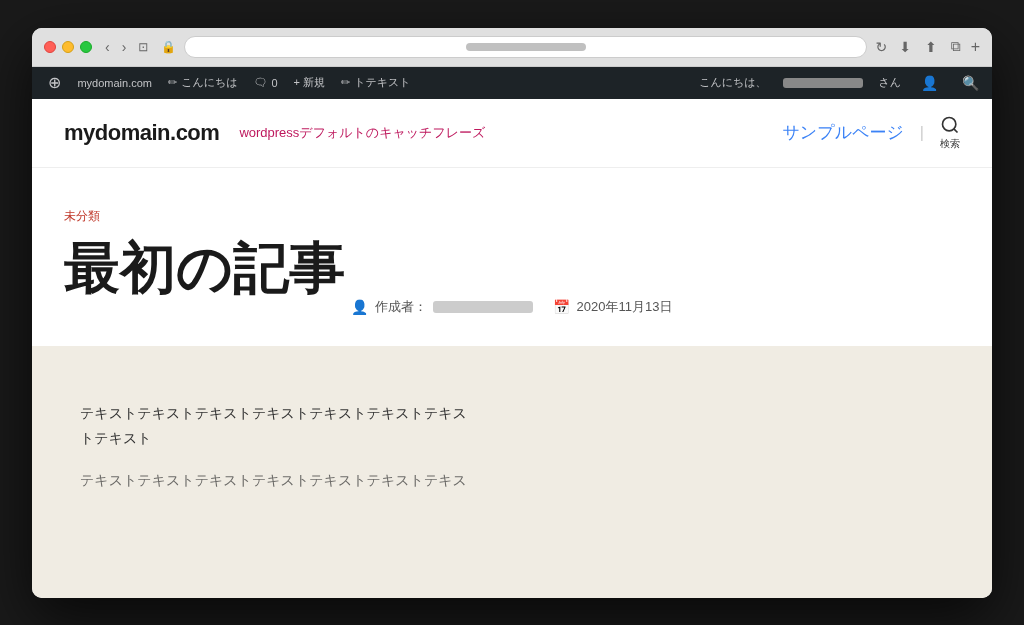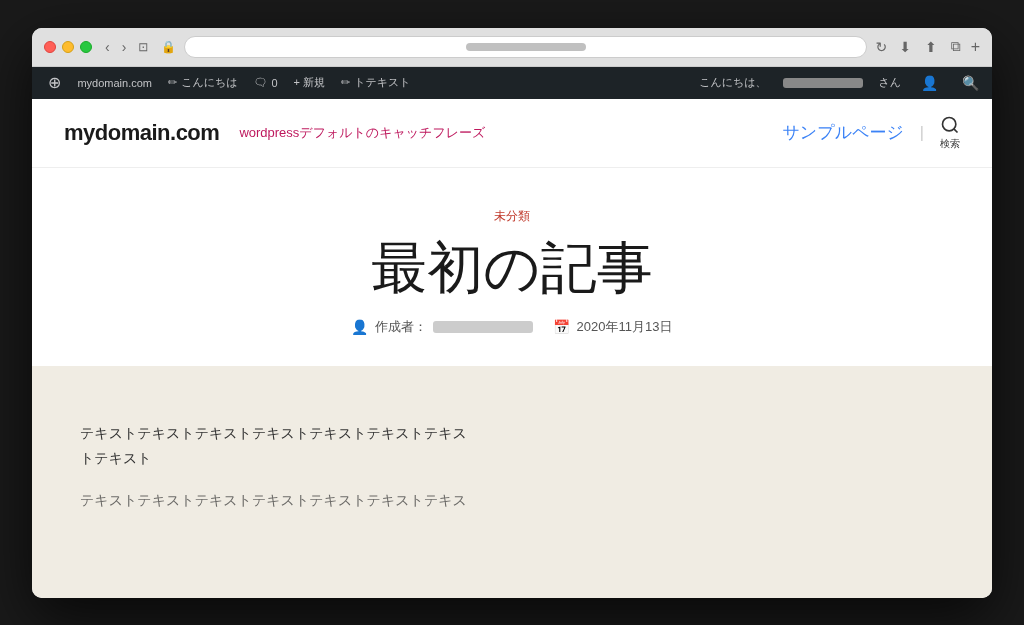--- a/index.html
+++ b/index.html
@@ -259,40 +259,38 @@
     }
 
     .search-label {
       font-size: 10px;
       color: #333;
     }
 
     
     .article-header-area {
       background: #fff;
-      padding: 40px 40px 30px;
-      text-align: center;
+      padding: 40px 32px 30px;
       flex-shrink: 0;
     }
 
     .post-category {
       color: #c0392b;
       font-size: 12px;
       text-decoration: none;
       cursor: pointer;
       margin-bottom: 12px;
       display: block;
     }
 
     .post-title {
       font-size: 56px;
-      font-weight: 400;
+      font-weight: 700;
       color: #1a1a1a;
       line-height: 1.1;
-      margin-bottom: 20px;
       font-family: "Hiragino Kaku Gothic ProN", "Hiragino Sans", "Yu Gothic", sans-serif;
     }
 
     .post-meta {
       display: flex;
       justify-content: center;
       align-items: center;
       gap: 20px;
       font-size: 13px;
       color: #555;

